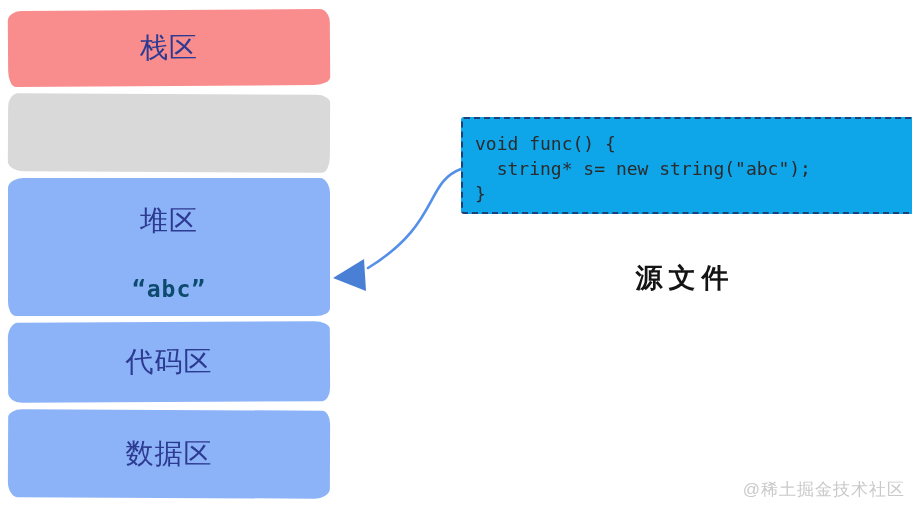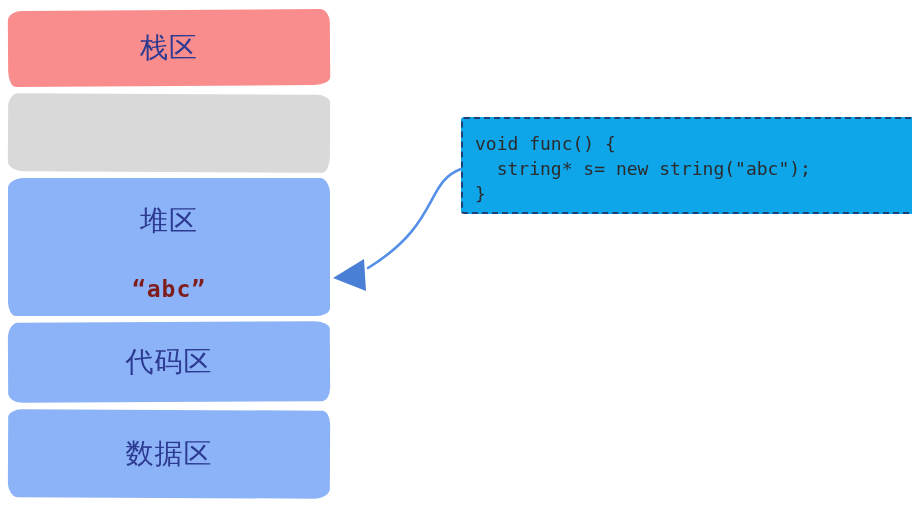--- a/index.html
+++ b/index.html
@@ -35,21 +35,21 @@
     top: 322px; height: 80px; background: #8cb3f7;
     border-radius: 10px 16px 8px 14px / 16px 8px 14px 10px;
     transform: rotate(-0.3deg);
   }
   .region-data {
     top: 410px; height: 88px; background: #8cb3f7;
     border-radius: 14px 8px 16px 10px / 8px 14px 10px 16px;
     transform: rotate(0.25deg);
   }
   .heap-value {
-    color: #7f1d1d; font-family: "DejaVu Sans Mono", monospace;
+    color: #0c4a6e; font-family: "DejaVu Sans Mono", monospace;
     font-weight: bold; font-size: 23px; letter-spacing: 1px;
   }
 
   
   .code-note {
     position: absolute; left: 461px; top: 117px; width: 501px; height: 97px;
     background: #0ea5e9;
     border: 2px dashed #1f3f77;
     border-radius: 3px;
     padding: 12px 0 0 12px;
@@ -112,15 +112,17 @@
 
   <div class="code-note">
     <div class="code-line">void func() {</div>
     <div class="code-line">  string* s= new string("abc");</div>
     <div class="code-line">}</div>
     <svg class="fold-corner" viewBox="0 0 46 52">
       <polygon points="6,8 41,3 33,47" fill="#e0e0e0" stroke="#1f3f77" stroke-width="1.6" stroke-dasharray="3,2.5"></polygon>
     </svg>
   </div>
 
+  <div class="caption">源文件</div>
 
+  <div class="watermark">@稀土掘金技术社区</div>
 
 </div>
 
 </body></html>

